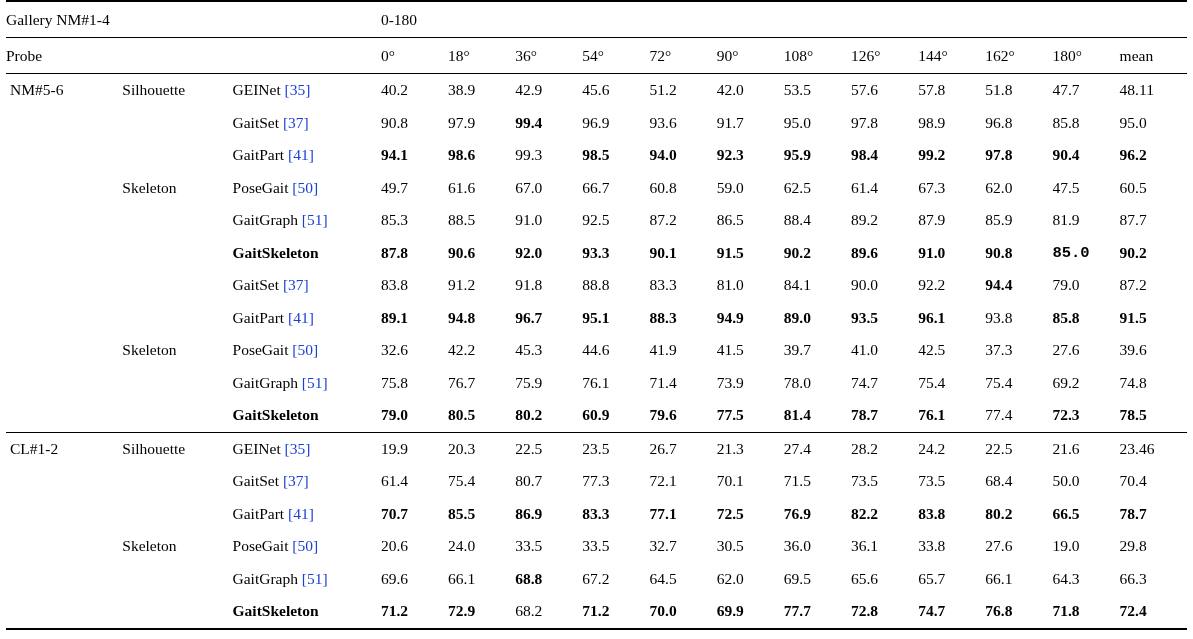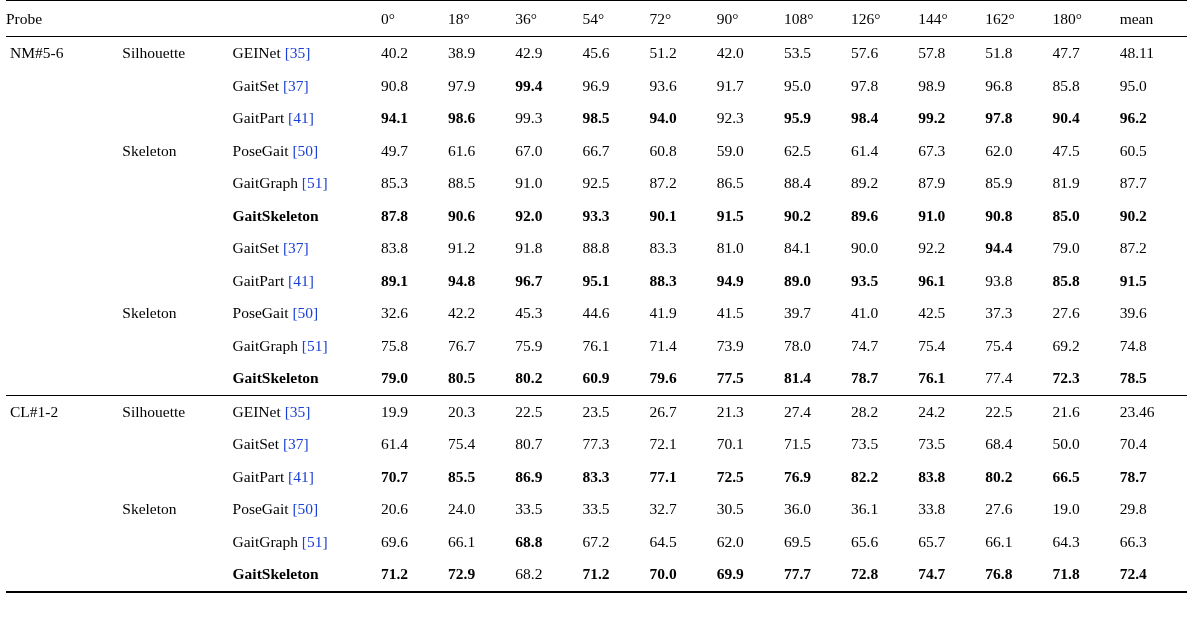--- a/index.html
+++ b/index.html
@@ -68,20 +68,24 @@
       <col class="c-num">
         <col class="c-num">
         <col class="c-num">
         <col class="c-num">
       <col class="c-num">
         <col class="c-num">
         <col class="c-num">
       <col class="c-mean">
     </colgroup>
     <tbody id="table-body">
+        <tr class="rule-top hdr-row">
+          <td class="gallery-span" colspan="3">Gallery NM#1-4</td>
+          <td colspan="12">0-180</td>
+        </tr>
         <tr class="hdr2-row">
           <td class="gallery-span" colspan="3" style="border-top: 1px solid rgb(0, 0, 0);">Probe</td>
           <td class="angle-head" style="border-top: 1px solid rgb(0, 0, 0);">0°</td>
           <td class="angle-head" style="border-top: 1px solid rgb(0, 0, 0);">18°</td>
           <td class="angle-head" style="border-top: 1px solid rgb(0, 0, 0);">36°</td>
           <td class="angle-head" style="border-top: 1px solid rgb(0, 0, 0);">54°</td>
           <td class="angle-head" style="border-top: 1px solid rgb(0, 0, 0);">72°</td>
           <td class="angle-head" style="border-top: 1px solid rgb(0, 0, 0);">90°</td>
           <td class="angle-head" style="border-top: 1px solid rgb(0, 0, 0);">108°</td>
           <td class="angle-head" style="border-top: 1px solid rgb(0, 0, 0);">126°</td>
@@ -126,21 +130,21 @@
         </tr>
         <tr class="body-row">
           <td class="c-group" style="padding-left: 4px;"></td>
           <td class="c-modal"></td>
           <td class="c-method"><span>GaitPart</span> <span class="cite" style="color: rgb(26, 63, 212);">[41]</span></td>
           <td class="num" style="font-weight: bold;">94.1</td>
           <td class="num" style="font-weight: bold; margin-top: 12px;">98.6</td>
           <td class="num">99.3</td>
           <td class="num" style="font-weight: bold;">98.5</td>
           <td class="num" style="font-weight: bold;">94.0</td>
-          <td class="num" style="font-weight: normal; margin-top: 40px;">92.3</td>
+          <td class="num" style="font-weight: bold; margin-top: 40px;">92.3</td>
           <td class="num" style="font-weight: bold;">95.9</td>
           <td class="num" style="font-weight: bold;">98.4</td>
           <td class="num" style="font-weight: bold;">99.2</td>
           <td class="num" style="font-weight: bold;">97.8</td>
           <td class="num" style="font-weight: bold;">90.4</td>
           <td class="num" style="font-weight: bold;">96.2</td>
         </tr>
         <tr class="body-row">
           <td class="c-group" style="padding-left: 4px;"></td>
           <td class="c-modal">Skeleton</td>
@@ -182,21 +186,21 @@
           <td class="num" style="font-weight: bold;">87.8</td>
           <td class="num" style="font-weight: bold;">90.6</td>
           <td class="num" style="font-weight: bold;">92.0</td>
           <td class="num" style="font-weight: bold;">93.3</td>
           <td class="num" style="font-weight: bold;">90.1</td>
           <td class="num" style="font-weight: bold;">91.5</td>
           <td class="num" style="font-weight: bold;">90.2</td>
           <td class="num" style="font-weight: bold;">89.6</td>
           <td class="num" style="font-weight: bold;">91.0</td>
           <td class="num" style="font-weight: bold;">90.8</td>
-          <td class="num" style="font-weight: bold;">85.0</td>
+          <td class="num" style="font-weight: bold; font-family: Liberation Mono, monospace;">85.0</td>
           <td class="num" style="font-weight: bold;">90.2</td>
         </tr>
         <tr class="body-row">
           <td class="c-group" style="padding-left: 4px;"></td>
           <td class="c-modal"></td>
           <td class="c-method"><span>GaitSet</span> <span class="cite" style="color: rgb(26, 63, 212);">[37]</span></td>
           <td class="num">83.8</td>
           <td class="num">91.2</td>
           <td class="num">91.8</td>
           <td class="num">88.8</td>

